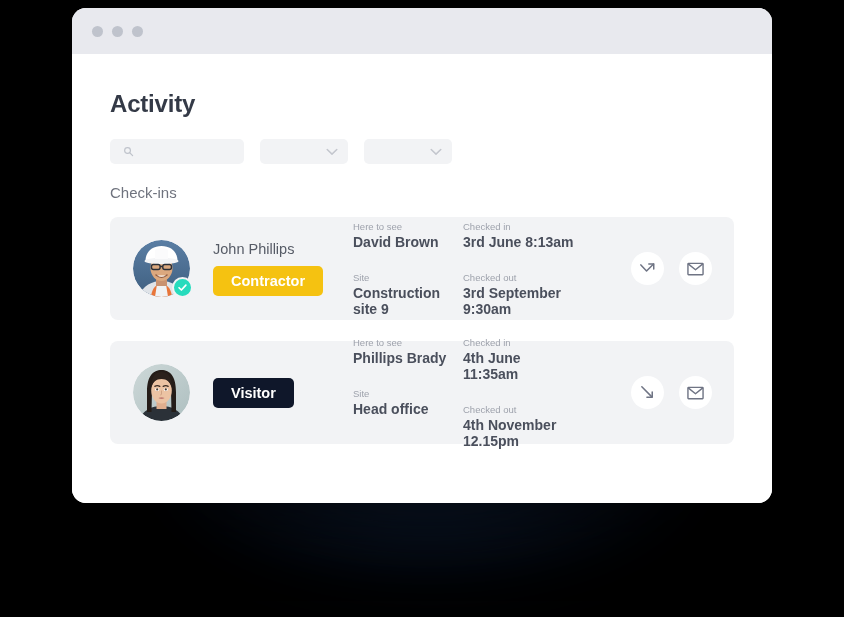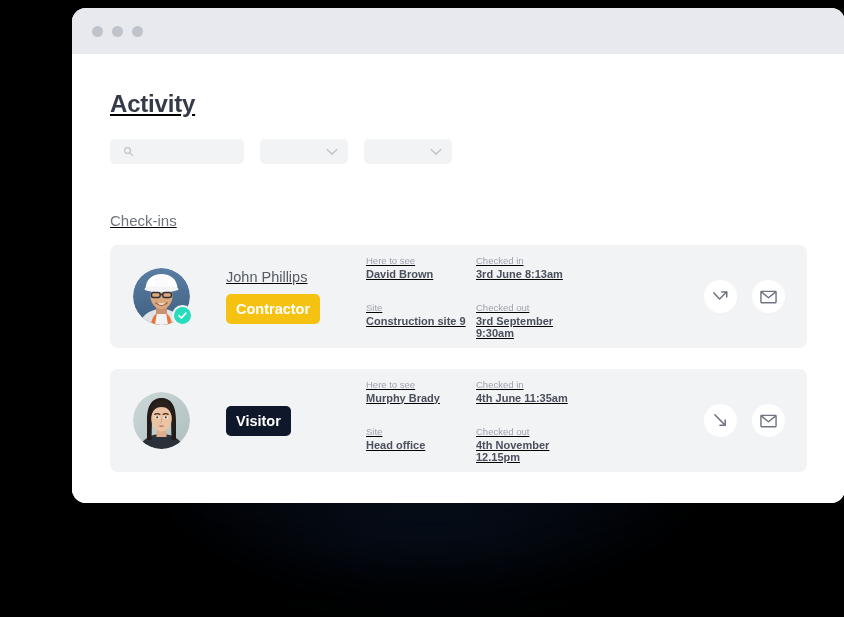--- a/index.html
+++ b/index.html
@@ -48,27 +48,26 @@
                 rgba(0,0,0,0) 75%);
     filter: blur(30px);
     pointer-events: none;
   }
 
   
   .window {
     position: absolute;
     left: 72px;
     top: 8px;
-    width: 773px;
+    width: 700px;
     height: 495px;
     background: #ffffff;
     border-radius: 14px;
     overflow: hidden;
     box-shadow: 0 26px 60px rgba(0,0,0,0.55);
-    text-decoration: underline;
   }
 
   .titlebar {
     height: 46px;
     background: #e8e9ee;
     display: flex;
     align-items: center;
     padding-left: 20px;
     gap: 9px;
   }
@@ -115,21 +114,21 @@
     font-family: "Liberation Sans", sans-serif;
     font-size: 11px;
     color: #6d717c;
     width: 100%;
     padding-left: 6px;
   }
   .icon-muted { color: #c3c6cd; display: flex; align-items: center; }
 
   
   .section-title {
-    margin-top: 48px;
+    margin-top: 20px;
     font-size: 15px;
     color: #6f737e;
     font-weight: normal;
   }
 
   .card {
     margin-top: 16px;
     background: #f2f3f5;
     border-radius: 8px;
     height: 103px;
@@ -151,47 +150,47 @@
     position: absolute;
     right: -3px; bottom: -1px;
     width: 21px; height: 21px;
     border-radius: 50%;
     background: #27dbbd;
     display: flex; align-items: center; justify-content: center;
     border: 2px solid #f2f3f5;
   }
 
   
-  .who { margin-left: 36px; width: 140px; flex: none; }
+  .who { margin-left: 23px; width: 140px; flex: none; }
   .who-name {
     font-size: 14.5px;
     color: #565b66;
     margin-bottom: 9px;
   }
   .role-badge {
     display: inline-block;
     border-radius: 5px;
     color: #ffffff;
     font-size: 14.5px;
     font-weight: bold;
-    padding: 7px 10px;
+    padding: 7px 18px;
     text-align: center;
   }
 
   
   .details { display: flex; flex: none; justify-content: space-between; }
   .col { width: 114px; }
   .col.wide { width: 110px; }
   .dl-label {
     font-size: 9.5px;
     color: #9ea2ac;
     margin-bottom: 2px;
   }
   .dl-value {
-    font-size: 11px;
+    font-size: 14px;
     font-weight: bold;
     color: #4a4f5c;
   }
   .dl-pair + .dl-pair { margin-top: 22px; }
 
   
   .actions {
     margin-left: auto;
     display: flex;
     gap: 15px;
@@ -399,21 +398,21 @@
         </div>
 
         <div class="who">
           <span class="role-badge" style="background:#0f172a;">Visitor</span>
         </div>
 
         <div class="details">
           <div class="col wide">
             <div class="dl-pair">
               <div class="dl-label">Here to see</div>
-              <div class="dl-value">Murphy Brady</div>
+              <div class="dl-value">Phillips Brady</div>
             </div>
             <div class="dl-pair">
               <div class="dl-label">Site</div>
               <div class="dl-value">Head office</div>
             </div>
           </div>
           <div class="col">
             <div class="dl-pair">
               <div class="dl-label">Checked in</div>
               <div class="dl-value">4th June 11:35am</div>

